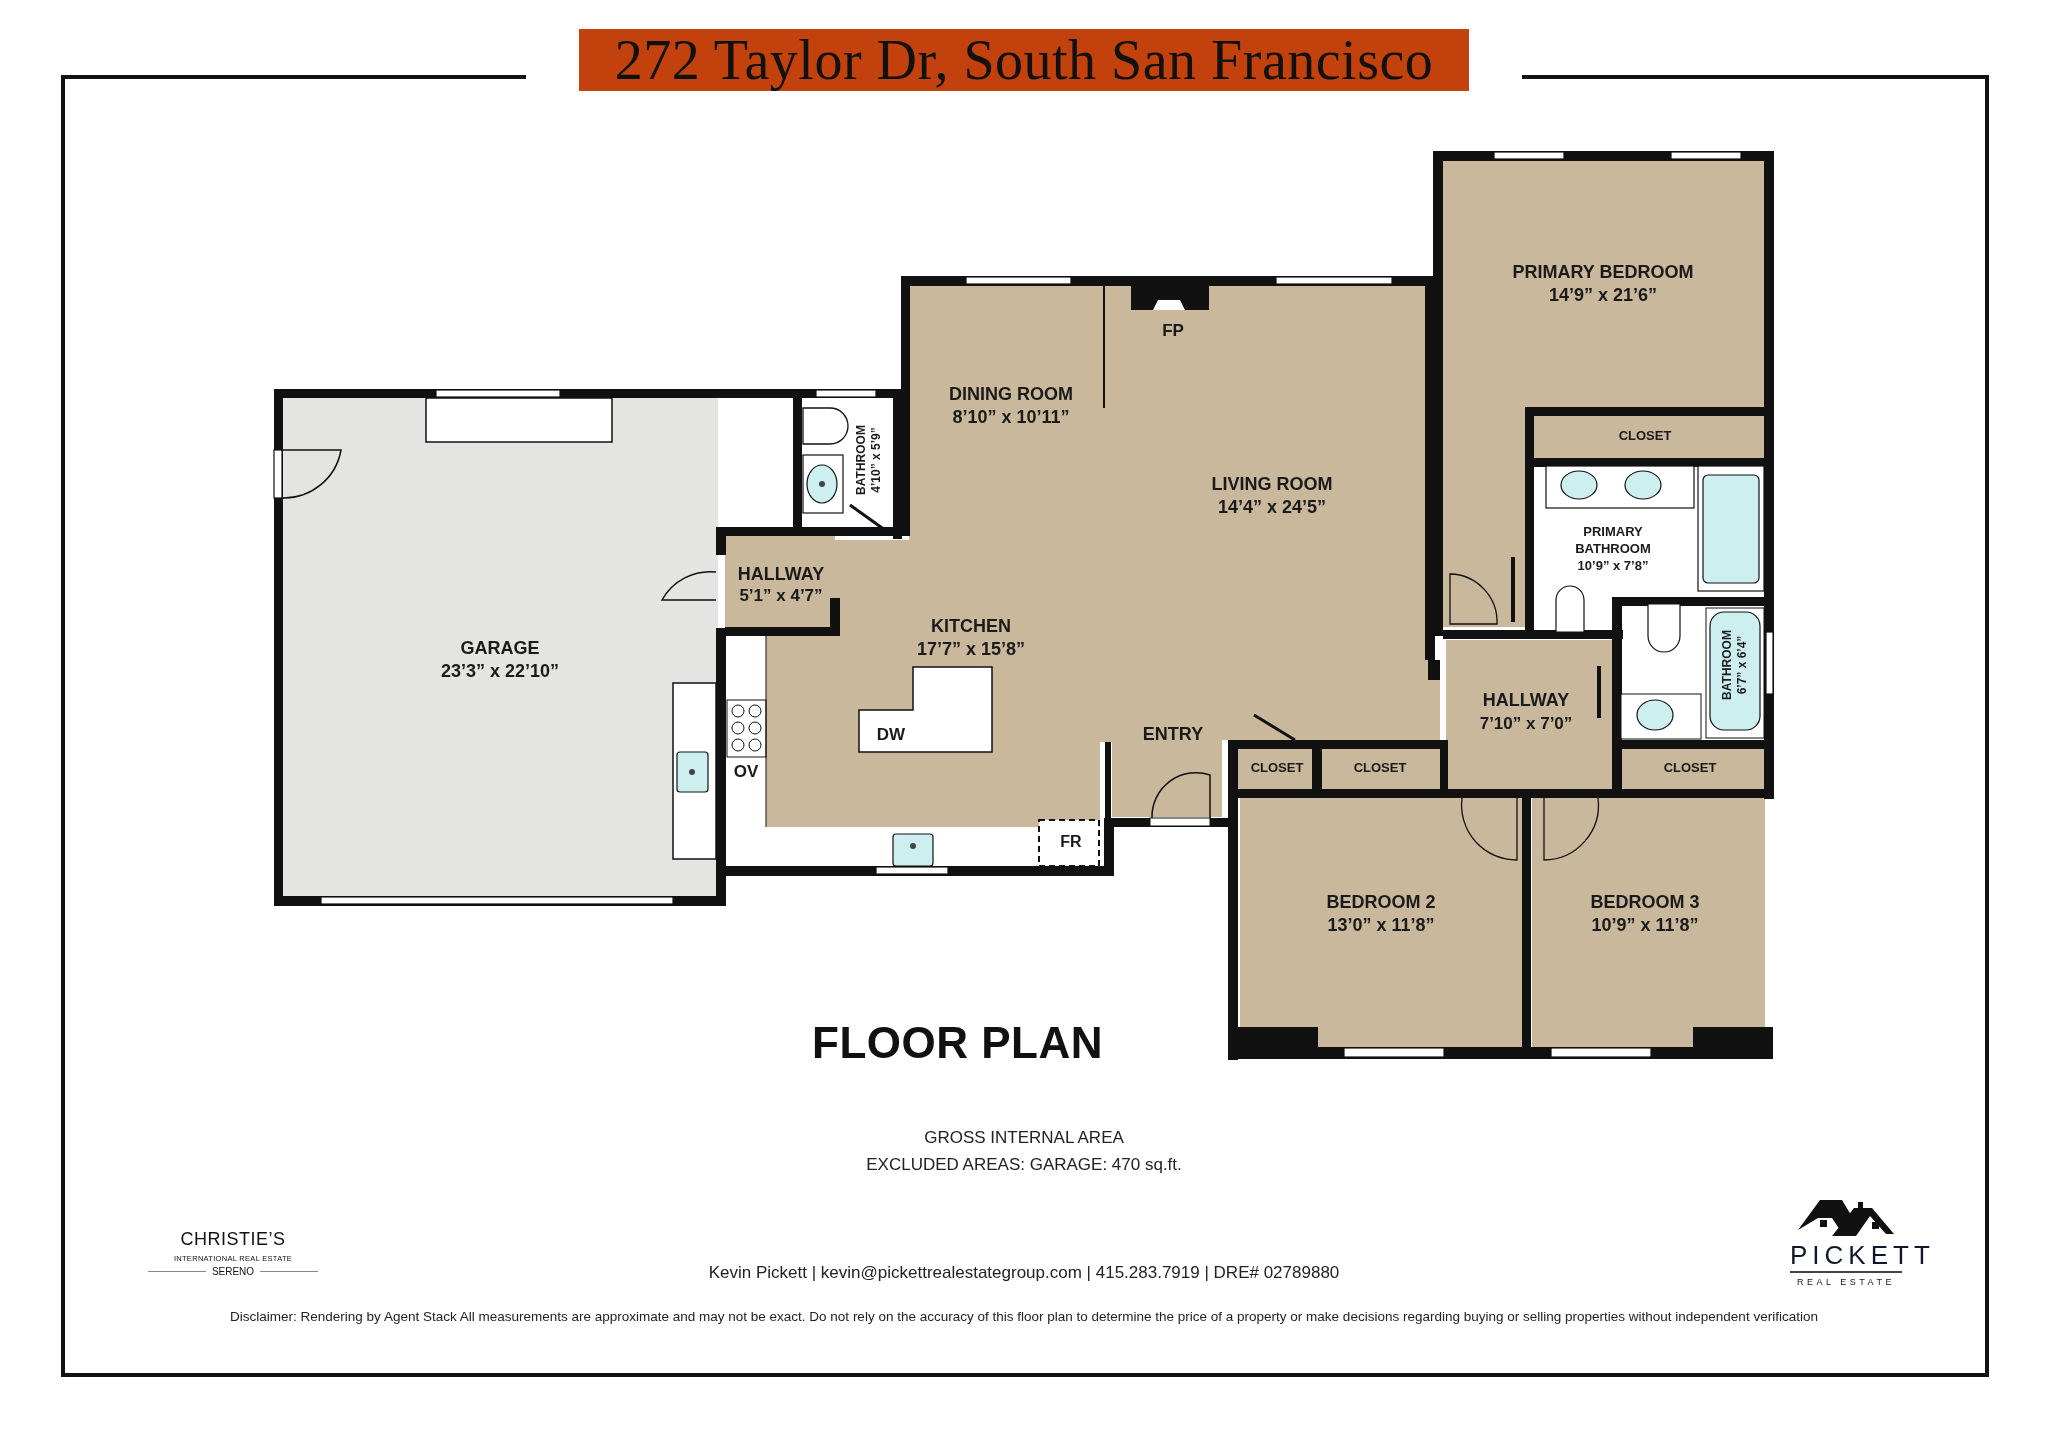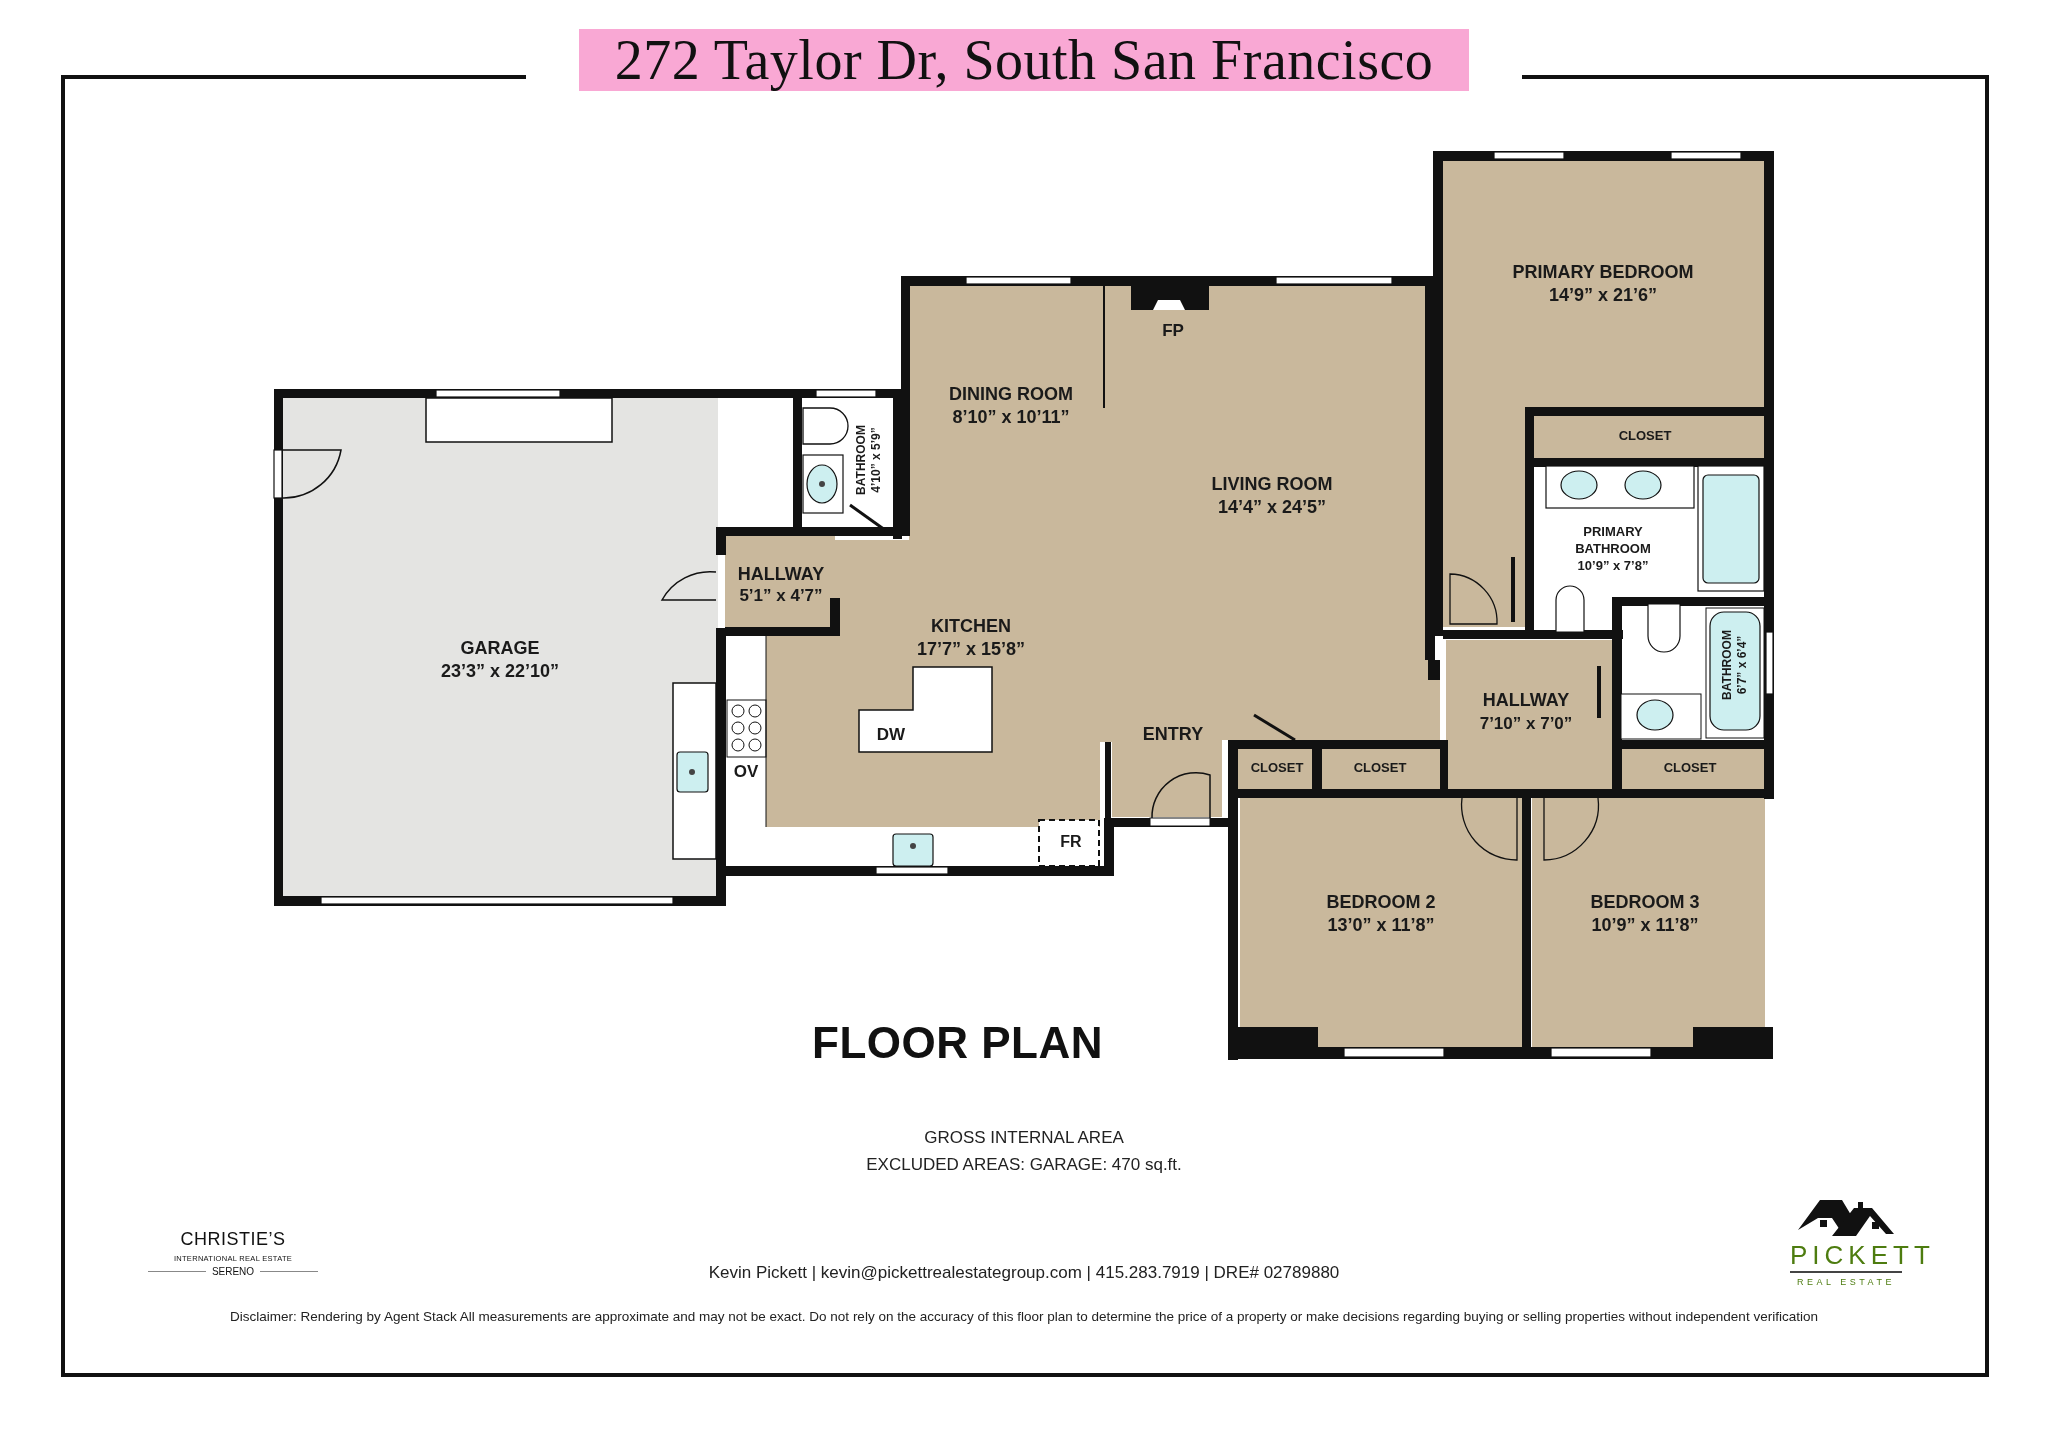--- a/index.html
+++ b/index.html
@@ -1,33 +1,33 @@
 <!DOCTYPE html>
 <html><head>
 <meta charset="utf-8">
 <style>
   html, body { margin:0; padding:0; background:#ffffff; }
   body { width:2048px; height:1455px; position:relative; overflow:hidden; font-family:"Liberation Sans", sans-serif; color:#111; }
   .frame { position:absolute; left:61px; top:77px; width:1928px; height:1300px; border:4px solid #111; border-top:none; box-sizing:border-box; }
   .frame-top { position:absolute; top:75px; height:4px; background:#111; }
   .title { position:absolute; left:0; width:2048px; top:28px; text-align:center; font-family:"Liberation Serif", serif; font-size:56px; letter-spacing:0.5px; color:#111; }
-  .title span { background:#f9a8d4; padding:0 36px; }
+  .title span { background:#c2410c; padding:0 36px; }
   svg.plan { position:absolute; left:0; top:0; }
   .rl { font-family:"Liberation Sans", sans-serif; font-weight:bold; fill:#1a1a1a; text-anchor:middle; }
   .floor-plan-heading { position:absolute; left:812px; top:1018px; font-size:44px; font-weight:bold; letter-spacing:0.5px; }
   .area { position:absolute; left:0; width:2048px; top:1124px; text-align:center; font-size:17px; line-height:27px; color:#222; }
   .area div { margin:0; }
   .contact { position:absolute; left:0; width:2048px; top:1263px; text-align:center; font-size:17px; color:#222; }
   .disclaimer { position:absolute; left:0; width:2048px; top:1309px; text-align:center; font-size:13.5px; color:#222; }
   .christies { position:absolute; left:148px; top:1226px; width:170px; text-align:center; color:#111; }
   .christies .c1 { font-family:Liberation Sans, sans-serif; font-size:18px; letter-spacing:0.5px; line-height:26px; }
   .christies .c2 { font-size:7.5px; letter-spacing:0.3px; margin-top:2px; }
   .christies .c3 { font-size:10px; margin-top:3px; display:flex; align-items:center; gap:6px;justify-content:flex-end; }
   .christies .c3 i { flex:1; height:1px; background:#888; display:block; }
-  .pickett { position:absolute; left:1790px; top:1196px; width:112px; text-align:center; color:#4d7c0f; }
+  .pickett { position:absolute; left:1790px; top:1196px; width:112px; text-align:center; color:#0f172a; }
   .pickett .p1 { font-size:26px; letter-spacing:5px; line-height:26px; margin-top:2px; font-family:"Liberation Sans Narrow","Liberation Sans", sans-serif; }
   .pickett .bar { height:2px; background:#444; margin:3px 0 4px; }
   .pickett .p2 { font-size:9px; letter-spacing:3.5px; }
 </style>
 </head>
 <body>
 
 <div class="frame"></div>
 <div class="frame-top" style="left:61px;width:465px;"></div>
 <div class="frame-top" style="left:1522px;width:467px;"></div>

